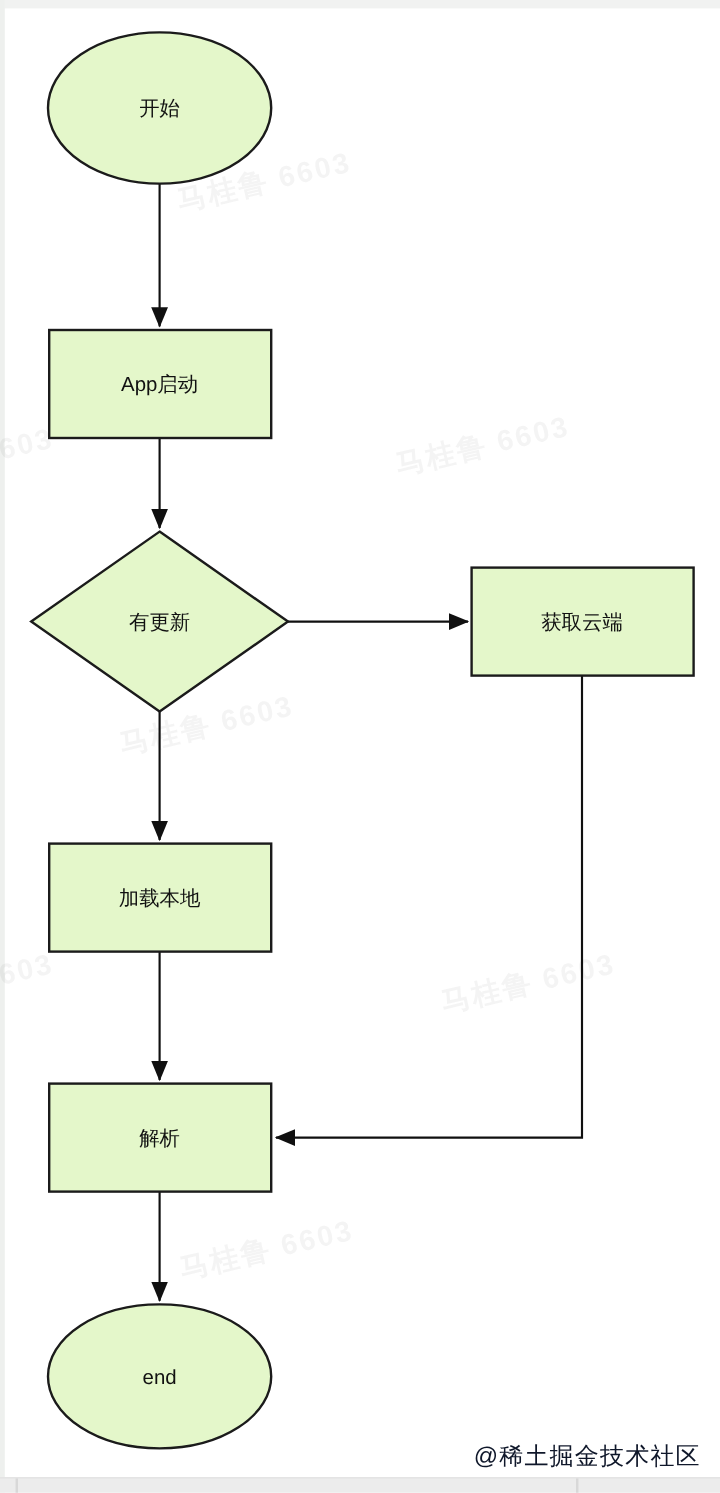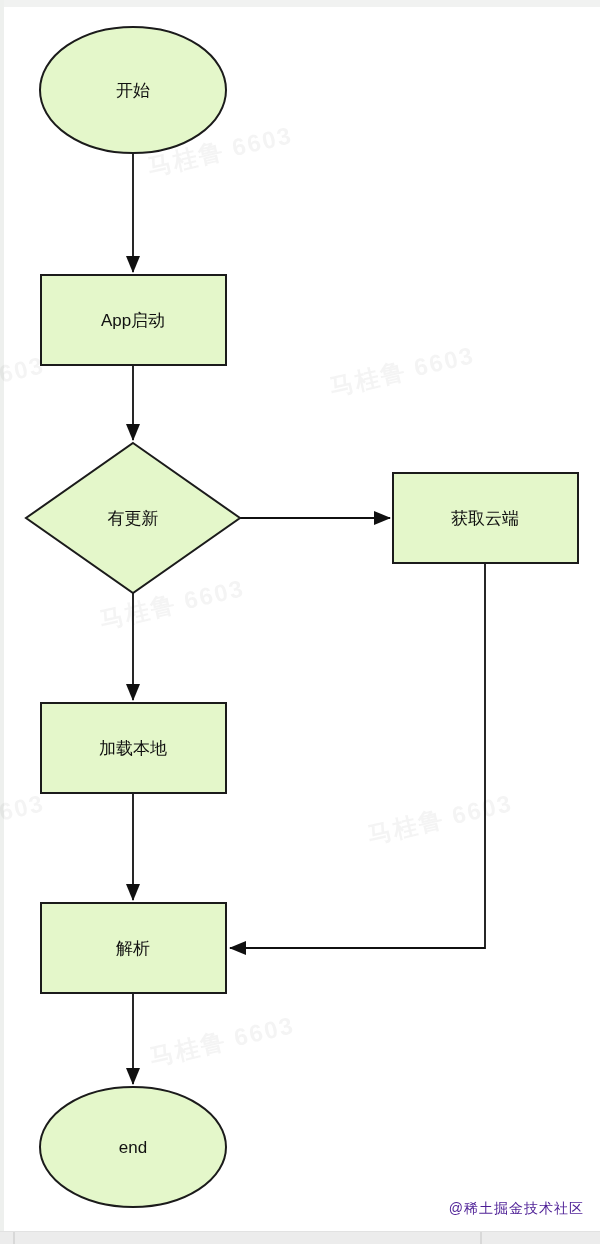--- a/index.html
+++ b/index.html
@@ -71,22 +71,22 @@
     color: rgba(60, 60, 60, 0.055);
     transform: rotate(-13deg);
     transform-origin: left center;
     user-select: none;
     pointer-events: none;
   }
   .site-credit {
     position: absolute;
     right: 16px;
     top: 1200px;
-    font-size: 14px;
-    color: #4c1d95;
+    font-size: 20px;
+    color: #0f172a;
     letter-spacing: 1px;
   }
 </style>
 </head>
 <body>
 
 <div id="canvas" style="--node-fill: #e4f7ca; --node-stroke: #1b1b1b;">
 
   <div class="edge-top"></div>
   <div class="edge-left"></div>

